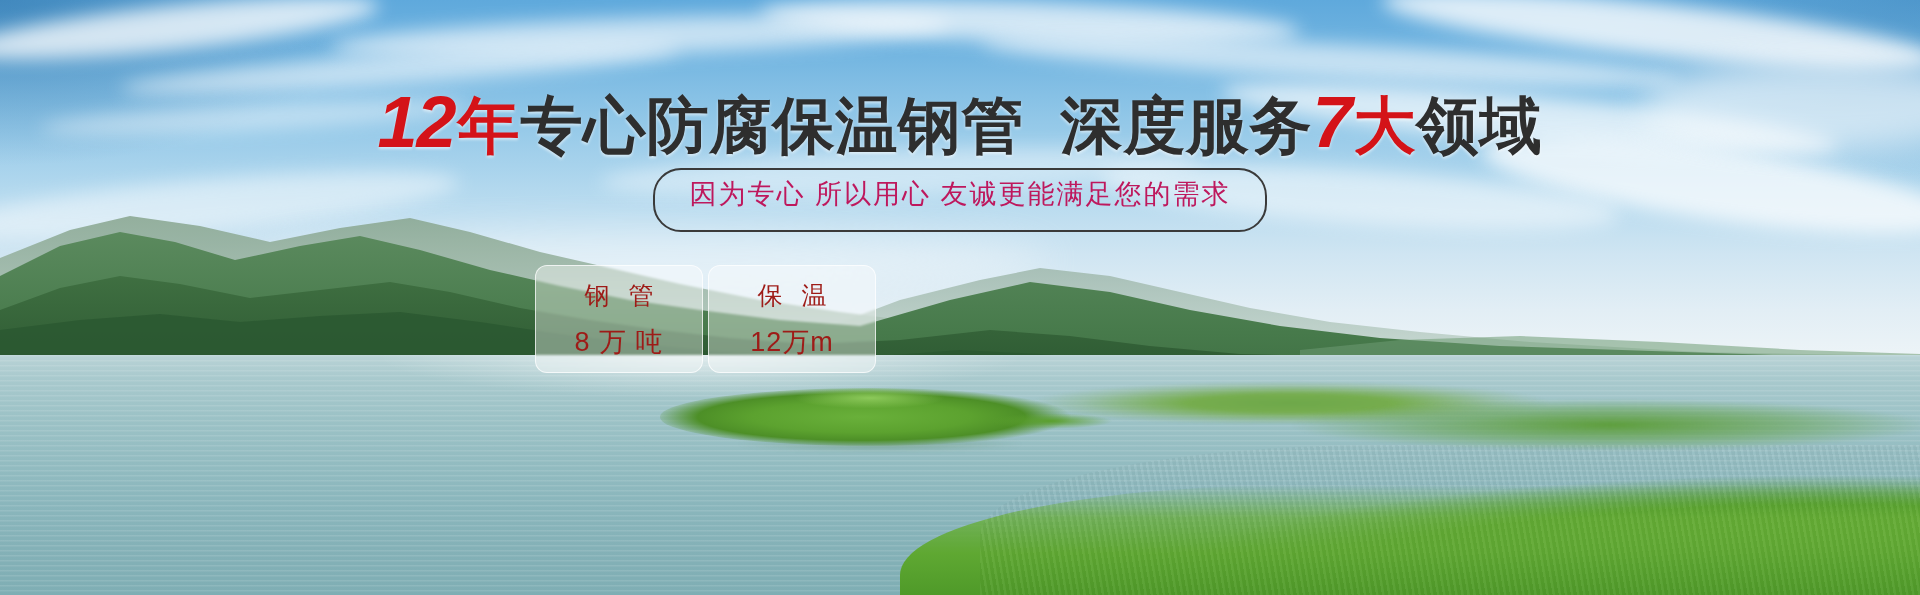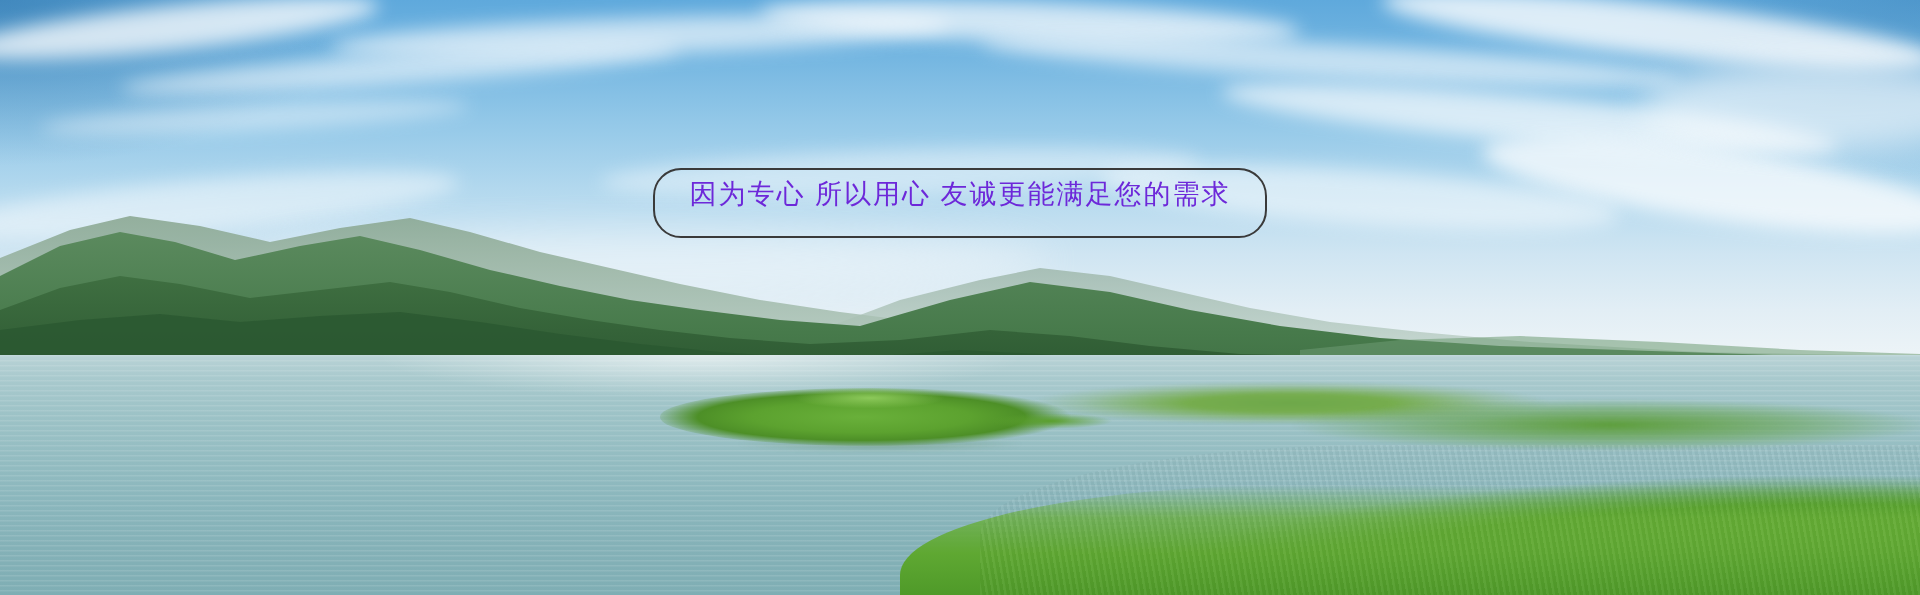--- a/index.html
+++ b/index.html
@@ -166,26 +166,26 @@
   }
   .hl-dark { color:#2e2e2e; }
   .hl-gap { display:inline-block; width:36px; }
 
   
   .pill-wrap {
     position:absolute; left:0; top:168px; width:1920px; text-align:center;
   }
   .pill {
     display:inline-block;
-    padding:8px 34px 24px 34px;
+    padding:8px 34px 18px 34px;
     border:2px solid #3a3a3a;
     border-radius:28px;
     font-size:27px;
     letter-spacing:2px;
-    color:#6d28d9;
+    color:#be185d;
     background:transparent;
     line-height:1.25;
     white-space:nowrap;
   }
 
   
   .cards {
     position:absolute; left:535px; top:265px;
     display:flex;
     gap:5px;
@@ -291,25 +291,40 @@
     <div class="island-refl"></div>
     <div class="island-body"></div>
     <div class="island-hi"></div>
     <div class="island-tail"></div>
   </div>
 
   <div class="grass-right"></div>
   <div class="grass-bottom"></div>
   <div class="grass-texture"></div>
 
+  <div class="headline">
+    <span class="hl-red">12</span><span class="hl-red-cn">年</span><span class="hl-dark">专心防腐保温钢管</span><span class="hl-gap"></span><span class="hl-dark">深度服务</span><span class="hl-red">7</span><span class="hl-red-cn">大</span><span class="hl-dark">领域</span>
+  </div>
 
   <div class="pill-wrap">
     <div class="pill">因为专心 所以用心  友诚更能满足您的需求</div>
   </div>
 
   <div class="cards">
 
-
-
+    <div class="card">
+      <div class="card-label">钢 管</div>
+      <div class="card-value">
+        <span>8 万 吨</span>
+      </div>
+    </div>
+
+
+    <div class="card">
+      <div class="card-label">保 温</div>
+      <div class="card-value">
+        <span>12万m</span>
+      </div>
+    </div>
 
   </div>
 
 </div>
 
 </body></html>

